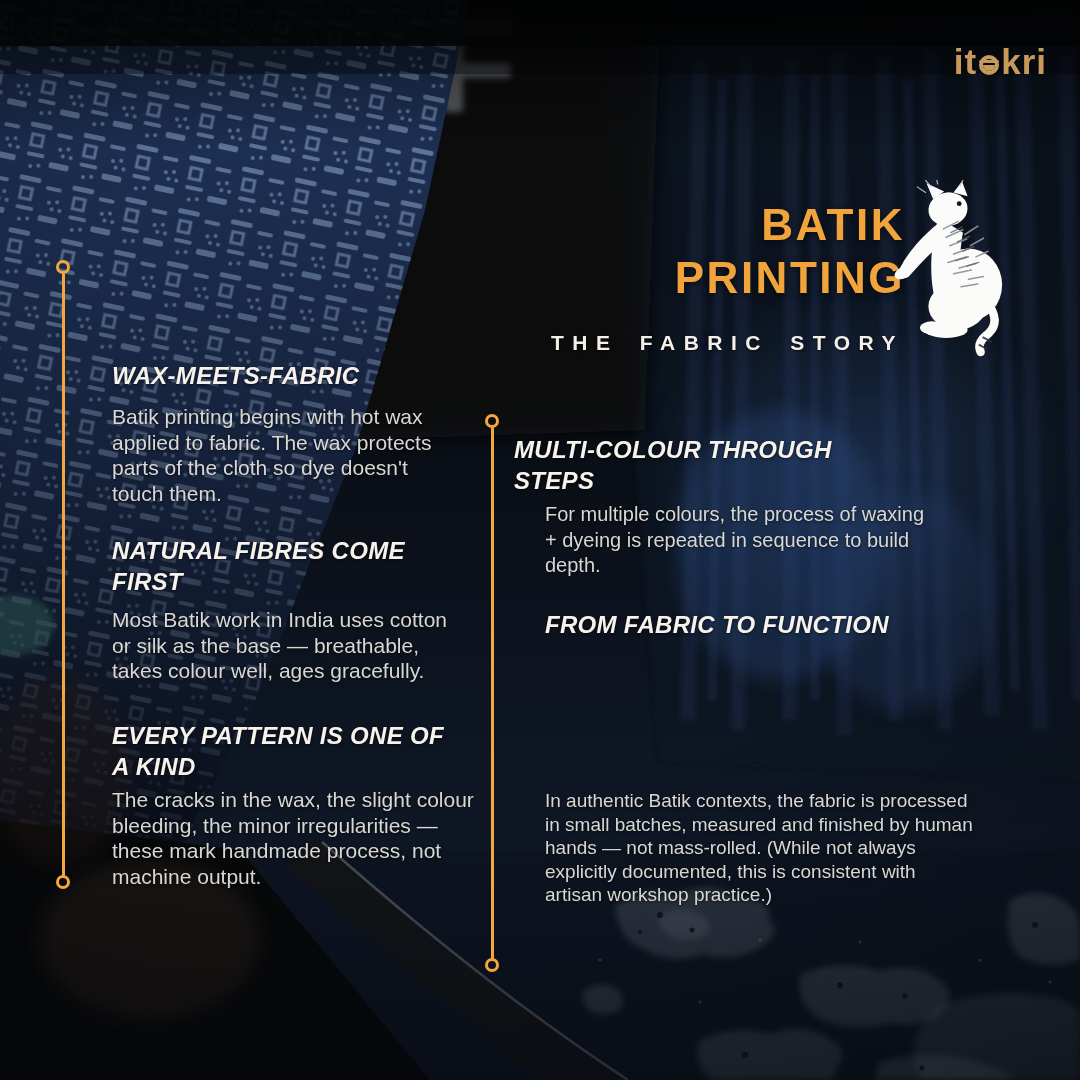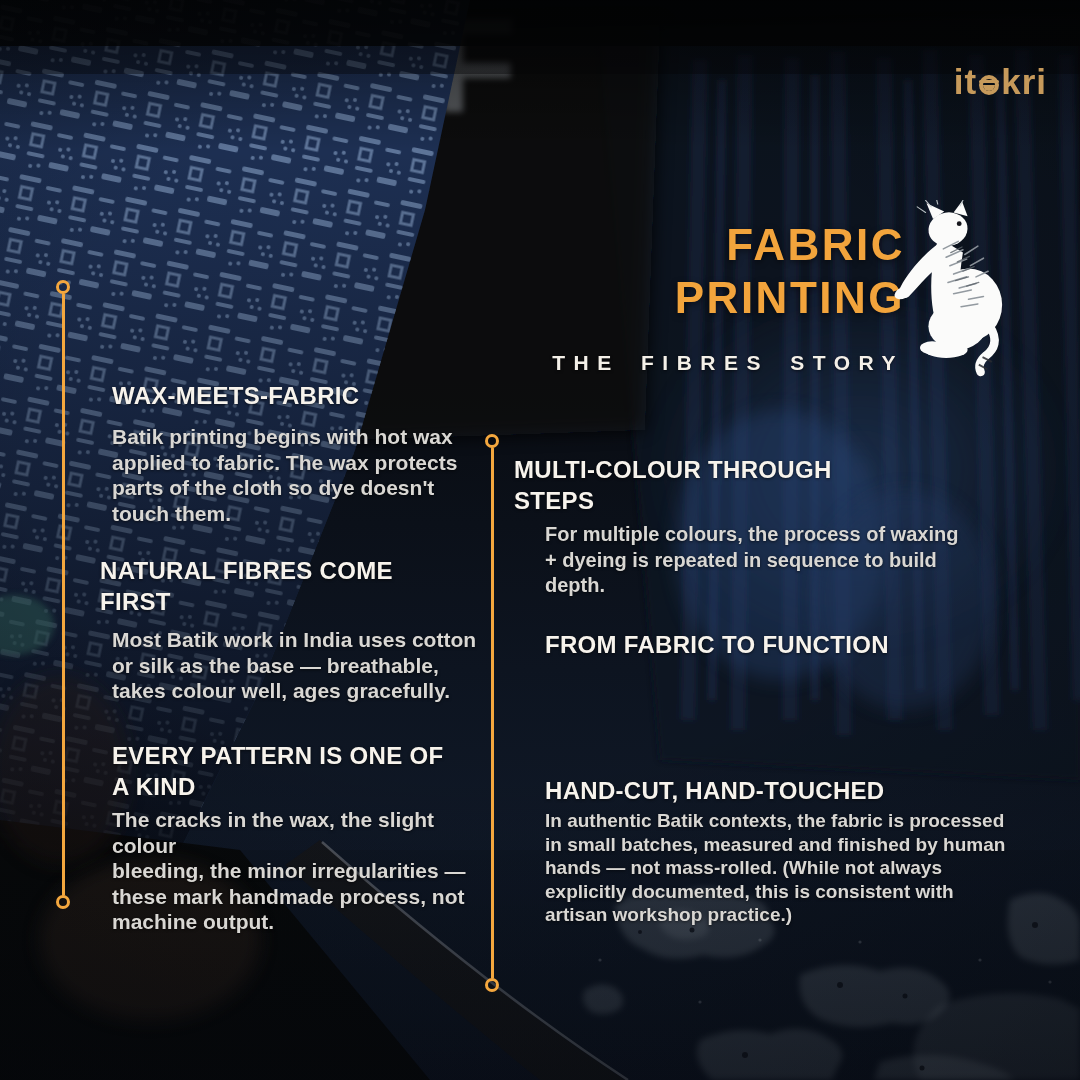--- a/index.html
+++ b/index.html
@@ -10,21 +10,21 @@
   }
   .bg-svg{position:absolute;inset:0;width:1080px;height:1080px;display:block;}
   .vignette{
     position:absolute;inset:0;pointer-events:none;
     background:
       radial-gradient(ellipse 120% 90% at 45% 40%, rgba(0,0,0,0) 35%, rgba(2,3,5,0.42) 85%),
       linear-gradient(180deg, rgba(0,0,0,0.50) 0px, rgba(0,0,0,0) 150px),
       linear-gradient(0deg, rgba(5,9,18,0.30) 0px, rgba(5,9,18,0) 260px);
     z-index:2;
   }
-  .content{position:absolute;inset:0;z-index:3;margin-top:20px;}
+  .content{position:absolute;inset:0;z-index:3;}
 
   
   .logo{
     position:absolute;top:44px;right:33px;
     font-weight:700;font-size:35px;letter-spacing:1px;color:var(--logo-gold,#c79a5b);
     display:flex;align-items:center;line-height:1;
   }
   .logo-o{
     display:inline-block;width:20px;height:20px;margin:6px 2px 0 2px;
     border:4px solid var(--logo-gold,#c79a5b);border-radius:50%;
@@ -58,24 +58,24 @@
   .rail-line{position:absolute;width:3px;background:var(--rail,#f4a73e);border-radius:2px;}
   .ring{
     position:absolute;width:14px;height:14px;box-sizing:border-box;
     border:3px solid var(--rail,#f4a73e);border-radius:50%;
   }
 
   
   .sec{position:absolute;}
   .sec-heading{
     font-weight:700;font-size:24px;line-height:31px;letter-spacing:.3px;
-    color:#f7f3ec;white-space:pre-line;text-shadow:0 1px 3px rgba(0,0,0,.6);
+    color:#f7f3ec;white-space:pre-line;text-shadow:0 1px 3px rgba(0,0,0,.6);font-style:italic;
   }
   .sec-body{
-    font-weight:700;font-size:21px;line-height:25.5px;color:#d9d7d3;
+    font-weight:400;font-size:21px;line-height:25.5px;color:#d9d7d3;
     white-space:pre-line;text-shadow:0 1px 3px rgba(0,0,0,.6);
   }
   .sec-body.rsm{font-size:19px;line-height:23.5px;}
   .sec-body.r{font-size:20px;}
 </style>
 </head>
 <body>
 
 <div class="canvas">
 
@@ -211,23 +211,23 @@
   <div class="vignette"></div>
 
   <div class="content">
 
     <div class="logo">
       <span>it</span>
         <span class="logo-o"></span>
         <span>kri</span>
     </div>
 
-    <div class="title">FABRIC
+    <div class="title">BATIK
 PRINTING</div>
-    <div class="subtitle">THE FIBRES STORY</div>
+    <div class="subtitle">THE FABRIC STORY</div>
 
     <svg class="cat" viewBox="0 0 120 190" aria-hidden="true">
       <g fill="#fbfbfa">
         <polygon points="44,20 37,3 56,12"></polygon>
         <polygon points="66,13 75,1 81,17"></polygon>
         <ellipse cx="60" cy="31" rx="21" ry="18" transform="rotate(-10 60 31)"></ellipse>
         <path d="M50,40 C42,64 40,94 44,118 C47,136 54,148 66,153 L82,144 C72,120 70,90 76,56 Z"></path>
         <path d="M50,46 C34,58 18,76 9,93 C5,101 11,108 18,103 C31,89 42,76 56,66 Z"></path>
         <ellipse cx="82" cy="112" rx="36" ry="39"></ellipse>
         <ellipse cx="70" cy="135" rx="31" ry="25"></ellipse>
@@ -281,21 +281,21 @@
     <div class="sec" style="left:112px;top:360px;width:390px;">
       <div class="sec-heading">WAX-MEETS-FABRIC</div>
     </div>
     <div class="sec" style="left:112px;top:404px;width:390px;">
       <div class="sec-body">Batik printing begins with hot wax
 applied to fabric. The wax protects
 parts of the cloth so dye doesn't
 touch them.</div>
     </div>
 
-    <div class="sec" style="left:100px;top:535px;width:390px;">
+    <div class="sec" style="left:112px;top:535px;width:390px;">
       <div class="sec-heading">NATURAL FIBRES COME
 FIRST</div>
     </div>
     <div class="sec" style="left:112px;top:720px;width:390px;">
       <div class="sec-heading">EVERY PATTERN IS ONE OF
 A KIND</div>
     </div>
 
     <div class="sec" style="left:112px;top:607px;width:390px;">
       <div class="sec-body">Most Batik work in India uses cotton
@@ -316,23 +316,20 @@
     <div class="sec" style="left:545px;top:502px;width:470px;">
       <div class="sec-body r">For multiple colours, the process of waxing
 + dyeing is repeated in sequence to build
 depth.</div>
     </div>
 
     <div class="sec" style="left:545px;top:609px;width:470px;">
       <div class="sec-heading">FROM FABRIC TO FUNCTION</div>
     </div>
 
-    <div class="sec" style="left:545px;top:755px;width:480px;">
-      <div class="sec-heading">HAND-CUT, HAND-TOUCHED</div>
-    </div>
     <div class="sec" style="left:545px;top:789px;width:480px;">
       <div class="sec-body rsm">In authentic Batik contexts, the fabric is processed
 in small batches, measured and finished by human
 hands — not mass-rolled. (While not always
 explicitly documented, this is consistent with
 artisan workshop practice.)</div>
     </div>
 
   </div>
 </div>

